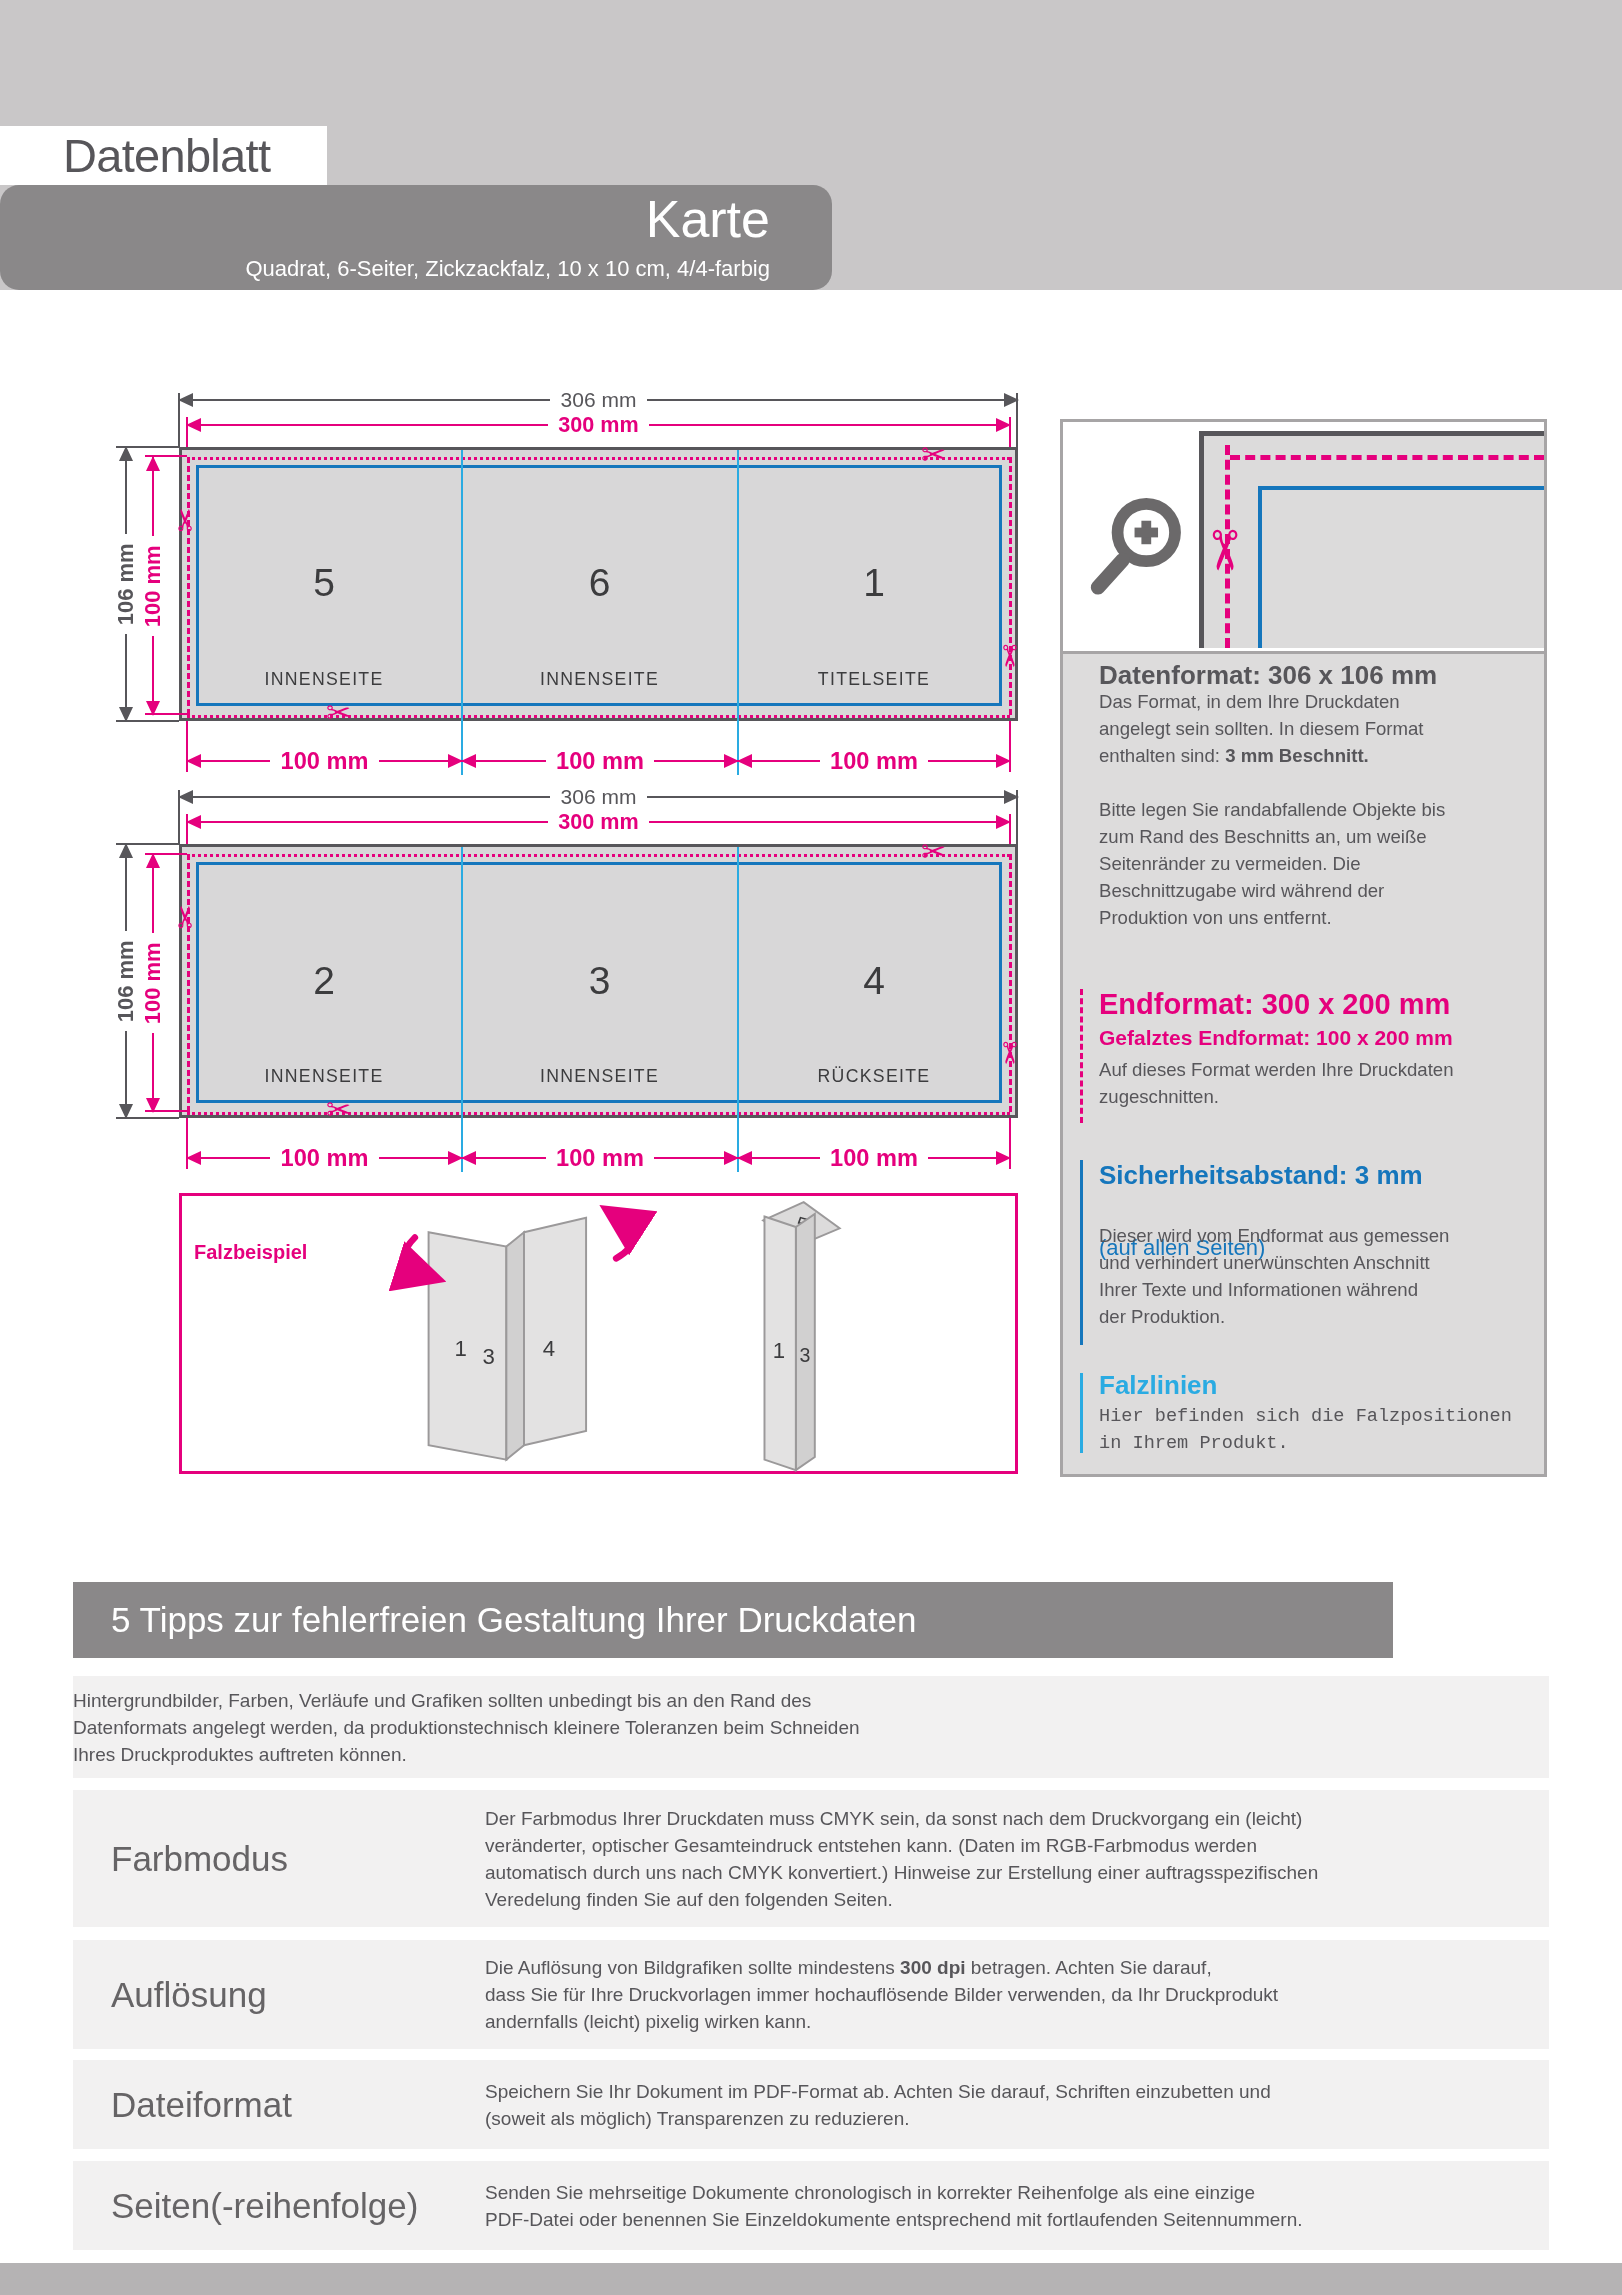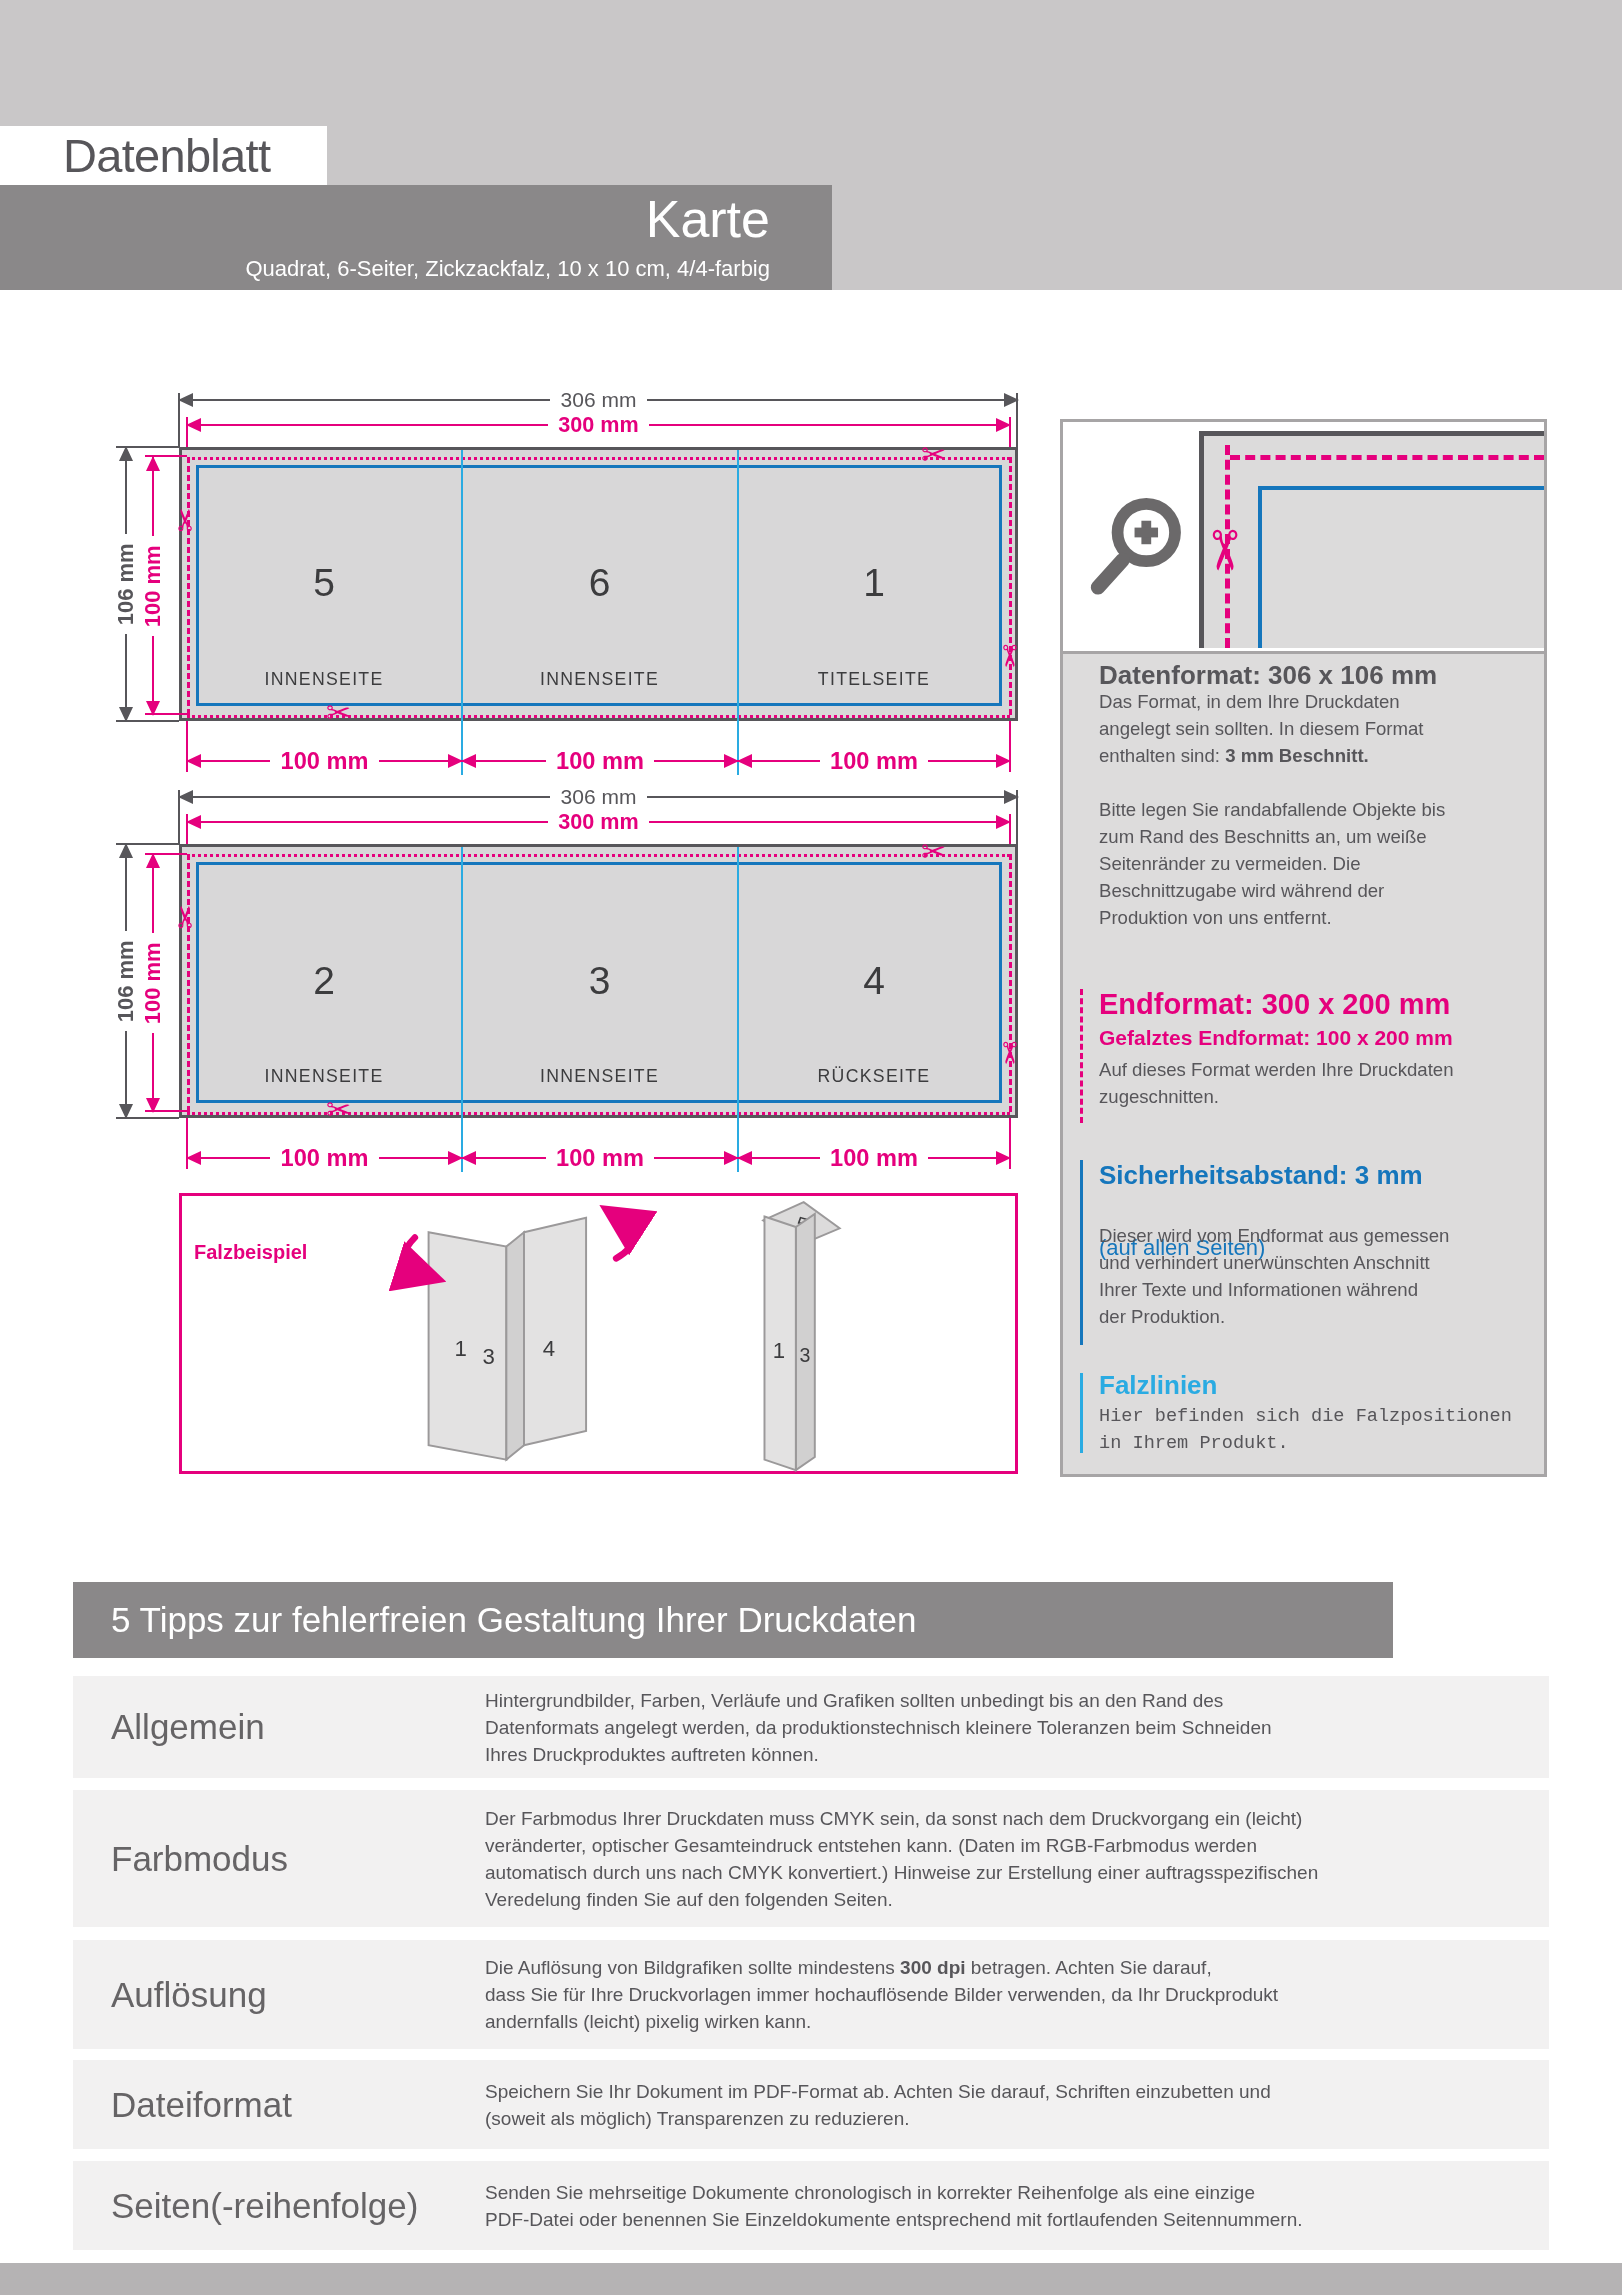--- a/index.html
+++ b/index.html
@@ -5,21 +5,21 @@
   html,body{margin:0;padding:0;background:#ffffff;}
   .page{position:relative;width:1623px;height:2295px;background:#ffffff;overflow:hidden;
         font-family:"Liberation Sans",sans-serif;color:#57565a;}
   .abs{position:absolute;}
 
   
   .hdr-bg{left:0;top:0;width:1623px;height:290px;background:#c9c7c8;}
   .hdr-white{left:0;top:126px;width:327px;height:59px;background:#ffffff;
              display:flex;align-items:center;}
   .hdr-white span{padding-left:63px;font-size:47px;color:#57565a;letter-spacing:-0.7px;}
-  .hdr-band{left:0;top:185px;width:832px;height:105px;background:#8a8889;color:#fff;}
+  .hdr-band{left:0;top:185px;width:832px;height:105px;background:#8a8889;color:#fff;border-radius:19px;}
   .hdr-title{position:absolute;right:62px;top:5.2px;font-size:52px;line-height:59px;}
   .hdr-sub{position:absolute;right:62px;top:71px;font-size:22px;line-height:26px;}
 
   
   .bleedbox{width:839px;height:274px;left:179px;background:#d8d7d8;
             border:3.3px solid #57565a;box-sizing:border-box;}
   .cut-h{left:187px;width:823px;border-top:3.3px dotted #e5007d;height:0;}
   .cut-v{height:258px;border-left:3.3px dashed #e5007d;width:0;}
   .saferect{left:196px;width:806px;height:241px;border:3.3px solid #1576bc;box-sizing:border-box;}
   .fold{width:0;height:325px;border-left:2.6px solid #2aabe2;}
@@ -331,21 +331,20 @@
   <div class="abs sidecyan" style="top:1373px;height:80px;"></div>
   <div class="abs ih ihc" style="top:1370px;">Falzlinien</div>
   <div class="abs ibody" style="top:1403px;font-family:Liberation Mono, monospace;"><span>Hier befinden sich die Falzpositionen
 in Ihrem Produkt.</span></div>
 
   <div class="abs banner">
     <span>5 Tipps zur fehlerfreien Gestaltung Ihrer Druckdaten</span>
   </div>
 
   <div class="abs trow" style="top:1676px;height:102px;">
-    <div class="tl">Allgemein</div>
     <div class="tt"><span>Hintergrundbilder, Farben, Verläufe und Grafiken sollten unbedingt bis an den Rand des
 Datenformats angelegt werden, da produktionstechnisch kleinere Toleranzen beim Schneiden
 Ihres Druckproduktes auftreten können.</span></div>
   </div>
   <div class="abs trow" style="top:1790px;height:137px;">
     <div class="tl">Farbmodus</div>
     <div class="tt"><span>Der Farbmodus Ihrer Druckdaten muss CMYK sein, da sonst nach dem Druckvorgang ein (leicht)
 veränderter, optischer Gesamteindruck entstehen kann. (Daten im RGB-Farbmodus werden
 automatisch durch uns nach CMYK konvertiert.) Hinweise zur Erstellung einer auftragsspezifischen
 Veredelung finden Sie  auf den folgenden Seiten.</span></div>

